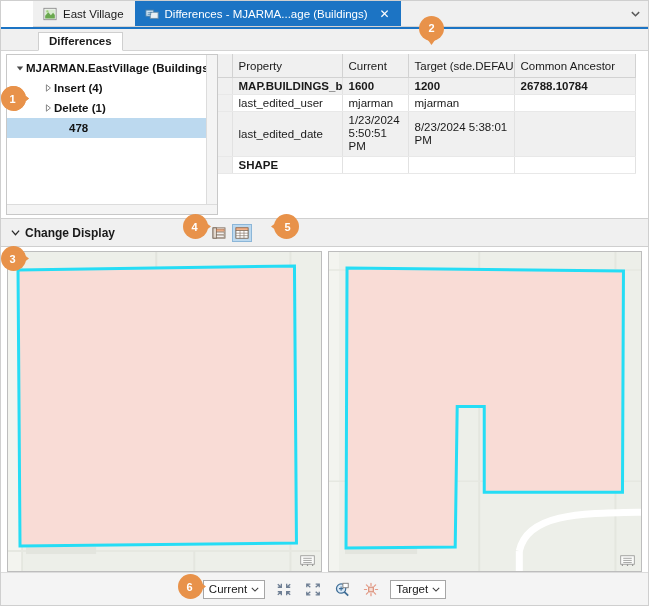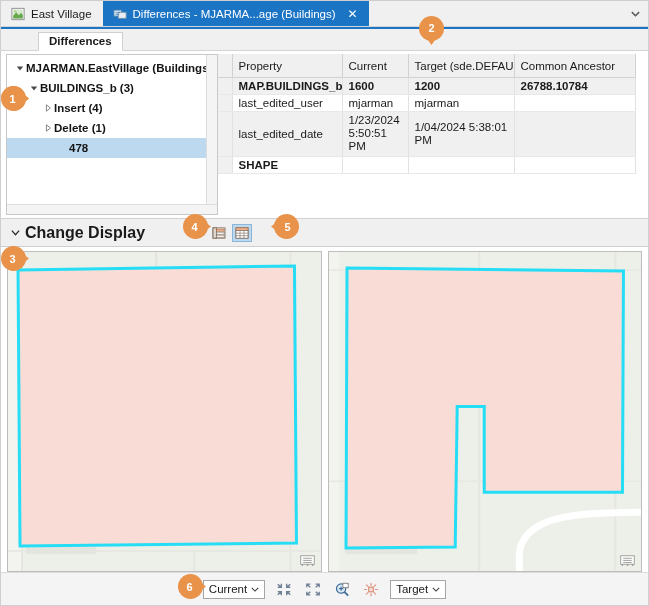--- a/index.html
+++ b/index.html
@@ -19,21 +19,21 @@
     background:#ffffff;
     display:flex;flex-direction:column;
   }
 
   
   .tabstrip{
     height:25px;
     background:#f0f0f0;
     border-bottom:1px solid #d4d4d4;
     display:flex;align-items:stretch;
-    position:relative;flex:0 0 auto;
+    position:relative;flex:0 0 auto;margin-left:32px;
   }
   .tab{
     display:flex;align-items:center;gap:6px;
     padding:0 11px 0 10px;
     font-size:11.5px;
     color:#1a1a1a;
     position:relative;
     cursor:default;
     white-space:nowrap;
   }
@@ -136,21 +136,21 @@
 
   
   .cdbar{
     height:27px;flex:0 0 auto;
     background:#f0f0f0;
     border-bottom:1px solid #cfcfcf;
     display:flex;align-items:center;
     padding-left:10px;
     position:relative;
   }
-  .cdtitle{font-size:16px;font-weight:bold;color:#1a1a1a;display:flex;align-items:center;gap:5px;cursor:pointer;}
+  .cdtitle{font-size:12px;font-weight:bold;color:#1a1a1a;display:flex;align-items:center;gap:5px;cursor:pointer;}
   .cdtitle svg{width:9px;height:9px;}
   .cdicons{position:absolute;left:208px;display:flex;gap:3px;align-items:center;}
   .cdbtn{
     width:20px;height:18px;display:flex;align-items:center;justify-content:center;
     cursor:pointer;border:1px solid transparent;box-sizing:border-box;
   }
   .cdbtn.on{background:#bcd9ef;border:1px solid #8cb6d8;}
   .cdbtn svg{width:14px;height:12px;}
 
   
@@ -254,28 +254,20 @@
 
         <div class="tnode" style="padding-left:6px;">
           <span class="tw">
             <svg viewBox="0 0 10 10">
                 <path d="M1 3 L9 3 L5 8 Z" fill="#4a4a4a"></path>
               </svg>
           </span>
           <span class="tlabel">MJARMAN.EastVillage (Buildings) (3)</span>
         </div>
 
-        <div class="tnode" style="padding-left:20px;">
-          <span class="tw">
-            <svg viewBox="0 0 10 10">
-                <path d="M1 3 L9 3 L5 8 Z" fill="#4a4a4a"></path>
-              </svg>
-          </span>
-          <span class="tlabel">BUILDINGS_b (3)</span>
-        </div>
 
         <div class="tnode" style="padding-left:34px;">
           <span class="tw">
             <svg viewBox="0 0 10 10">
                 <path d="M3 1 L8 5 L3 9 Z" fill="none" stroke="#6a6a6a" stroke-width="1"></path>
               </svg>
           </span>
           <span class="tlabel">Insert (4)</span>
         </div>
 
@@ -329,21 +321,21 @@
             <td class="rowhdr"></td>
             <td>last_edited_user</td>
             <td>mjarman</td>
             <td>mjarman</td>
             <td></td>
           </tr>
           <tr class="alt" style="height:30px;">
             <td class="rowhdr"></td>
             <td>last_edited_date</td>
             <td style="white-space:normal;line-height:1.15;">1/23/2024 5:50:51 PM</td>
-            <td style="white-space:normal;line-height:1.15;">1/04/2024 5:38:01 PM</td>
+            <td style="white-space:normal;line-height:1.15;">8/23/2024 5:38:01 PM</td>
             <td></td>
           </tr>
           <tr>
             <td class="rowhdr"></td>
             <td class="bold">SHAPE</td>
             <td></td>
             <td></td>
             <td></td>
           </tr>
         </tbody>

